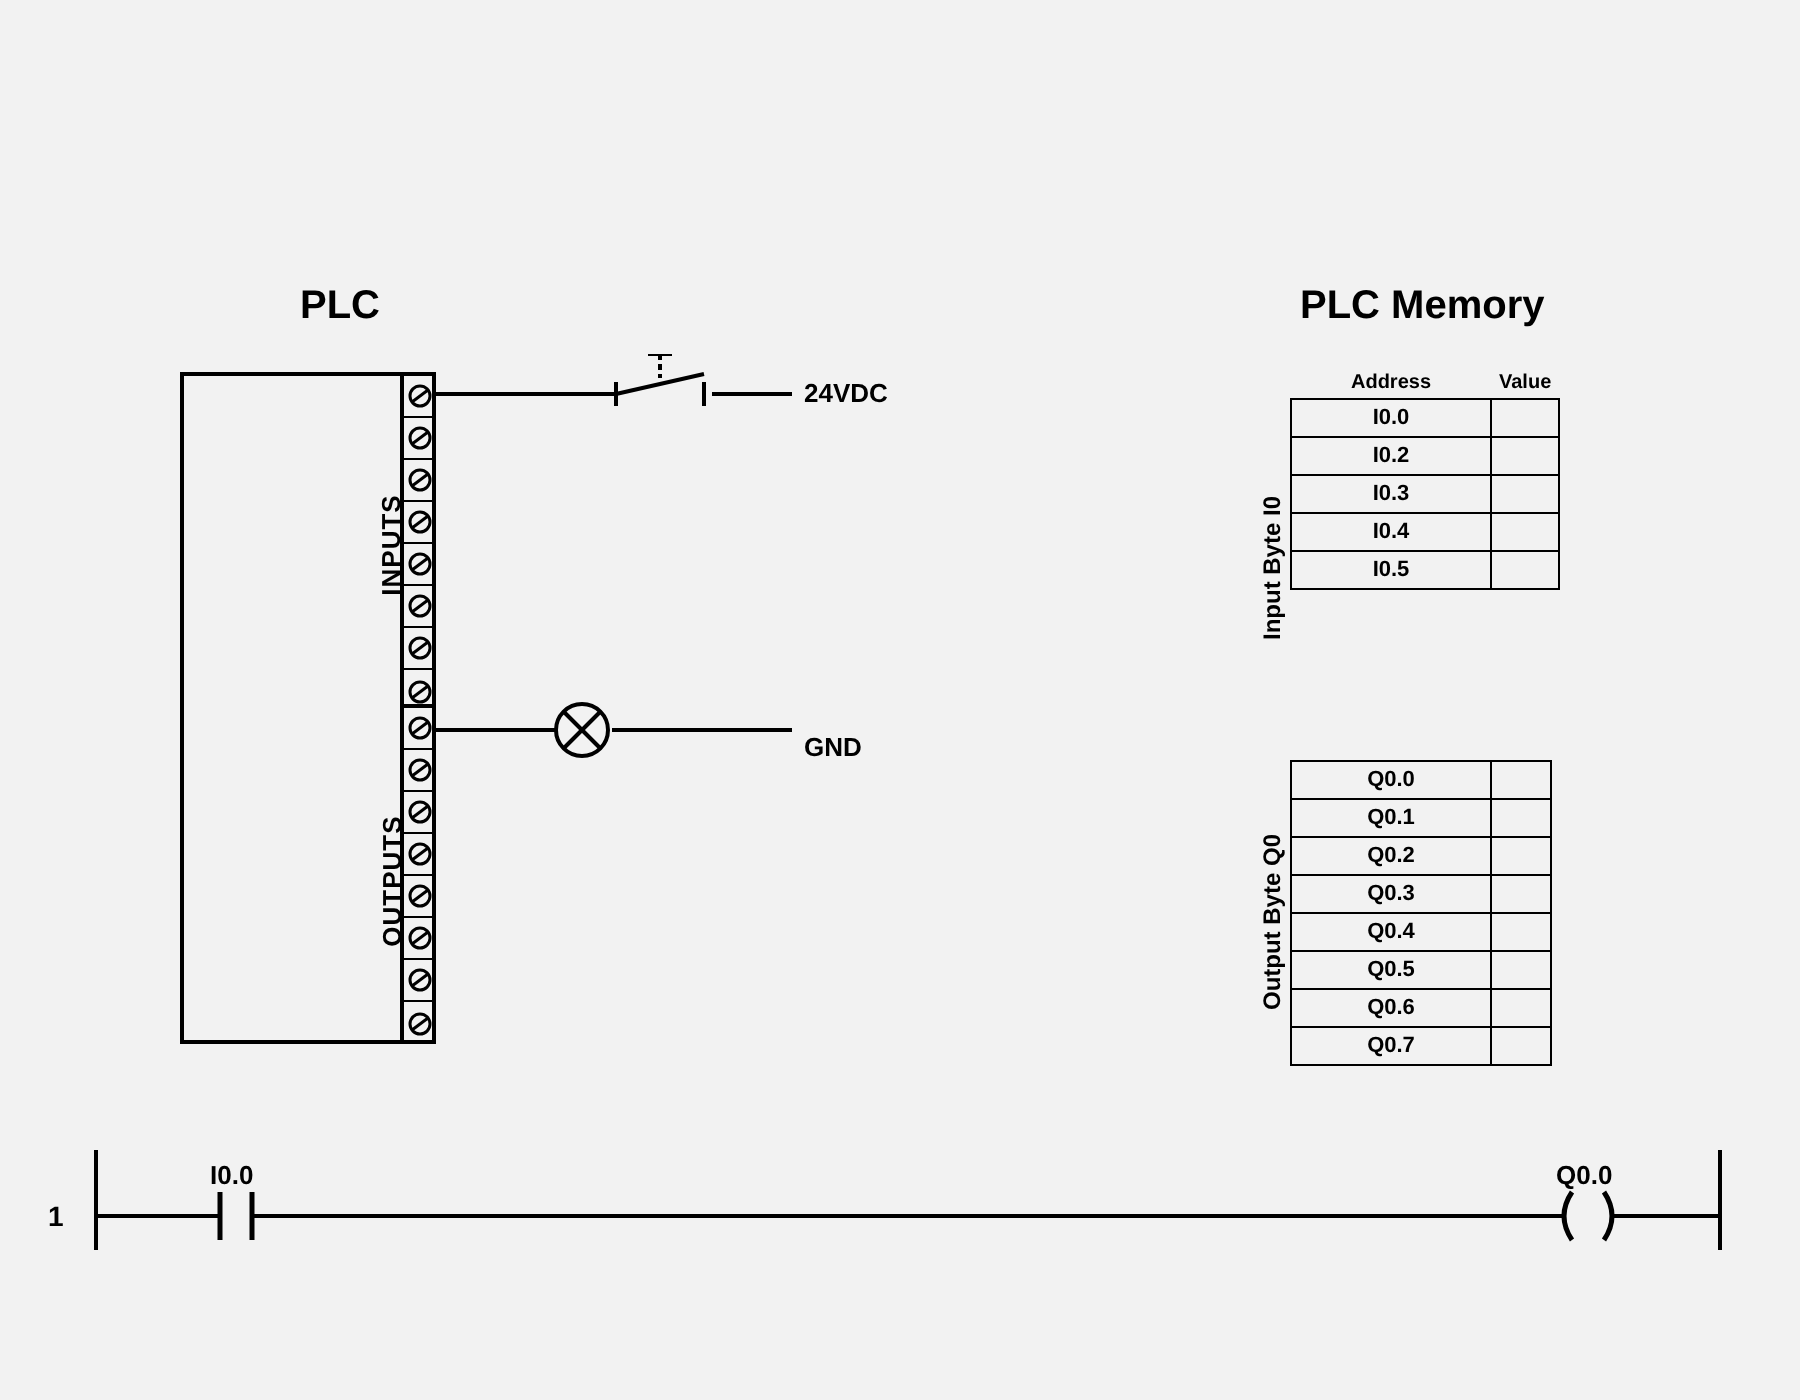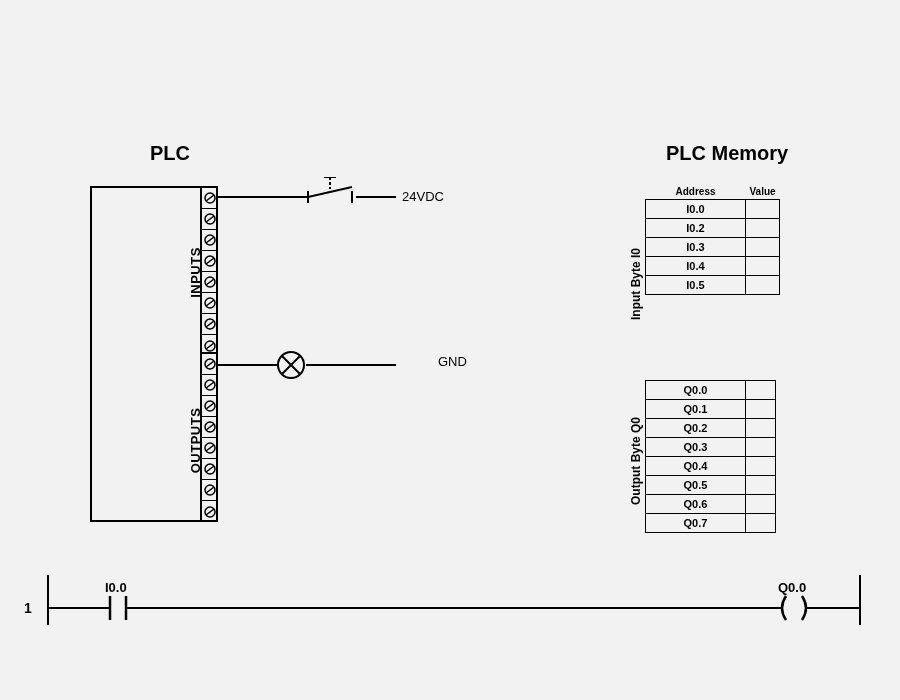--- a/index.html
+++ b/index.html
@@ -10,21 +10,21 @@
     font-family: "Segoe UI", Arial, sans-serif;
     position: relative;
     color: #000;
   }
   .title {
     position: absolute;
     font-weight: 700;
     font-size: 20px;
   }
   .plc-title { left: 150px; top: 142px; }
-  .mem-title { left: 650px; top: 142px; margin-left: 16px; }
+  .mem-title { left: 650px; top: 142px; }
 
   
   .plc-block {
     position: absolute;
     left: 90px;
     top: 186px;
     width: 128px;
     height: 336px;
     border: 2px solid #000;
     background: #f2f2f2;
@@ -108,21 +108,21 @@
   }
   .rung-label {
     position: absolute;
     font-size: 13px;
     font-weight: 700;
   }
 
   .wire-label {
     position: absolute;
     font-size: 13px;
-    font-weight: 400;
+    font-weight: 700;
   }
 </style>
 </head>
 <body>
 
 <div class="title plc-title">PLC</div>
 <div class="title mem-title">PLC Memory</div>
 
 <div class="plc-block">
   <div class="terminal-col inputs" id="in-terms">
@@ -241,21 +241,21 @@
 <div class="wire" style="left:356px; top:196px; width:40px; height:2px;"></div>
 <div class="wire-label" style="left:402px; top:189px;">24VDC</div>
 
 <div class="wire" style="left:218px; top:364px; width:60px; height:2px;"></div>
 <svg style="position:absolute; left:276px; top:350px;" width="30" height="30">
   <circle cx="15" cy="15" r="13" fill="none" stroke="#000" stroke-width="2"></circle>
   <line x1="6" y1="6" x2="24" y2="24" stroke="#000" stroke-width="2"></line>
   <line x1="24" y1="6" x2="6" y2="24" stroke="#000" stroke-width="2"></line>
 </svg>
 <div class="wire" style="left:306px; top:364px; width:90px; height:2px;"></div>
-<div class="wire-label" style="left:402px; top:354px;margin-left:36px;">GND</div>
+<div class="wire-label" style="left:402px; top:366px;">GND</div>
 
 <div class="mem-side i">Input Byte I0</div>
 <table class="mem-table inputs-t">
   <thead>
     <tr>
       <th>Address</th>
       <th>Value</th>
     </tr>
   </thead>
   <tbody id="in-tbody">

